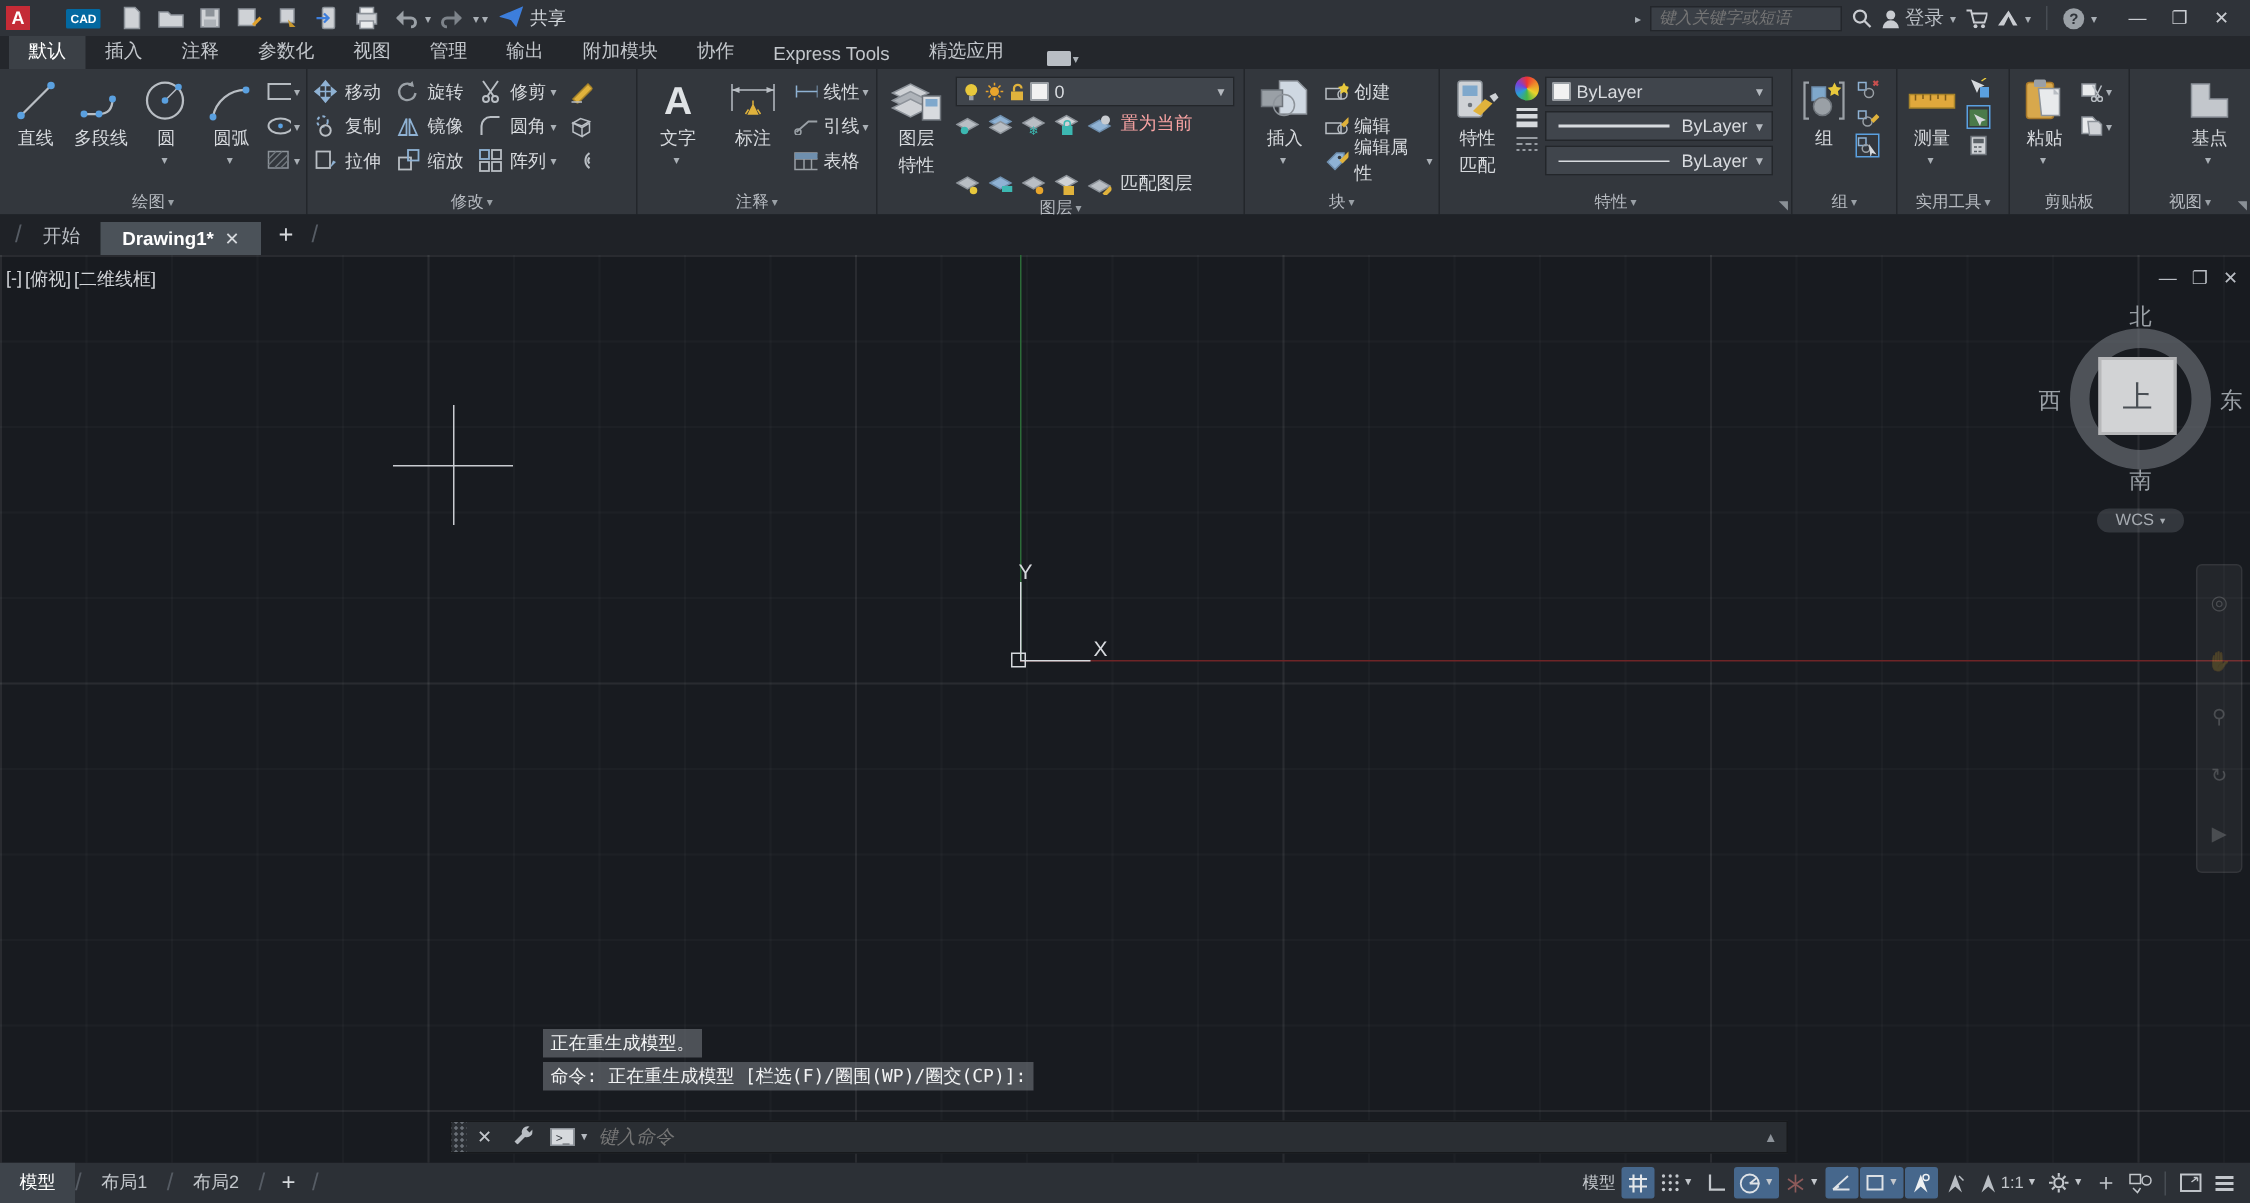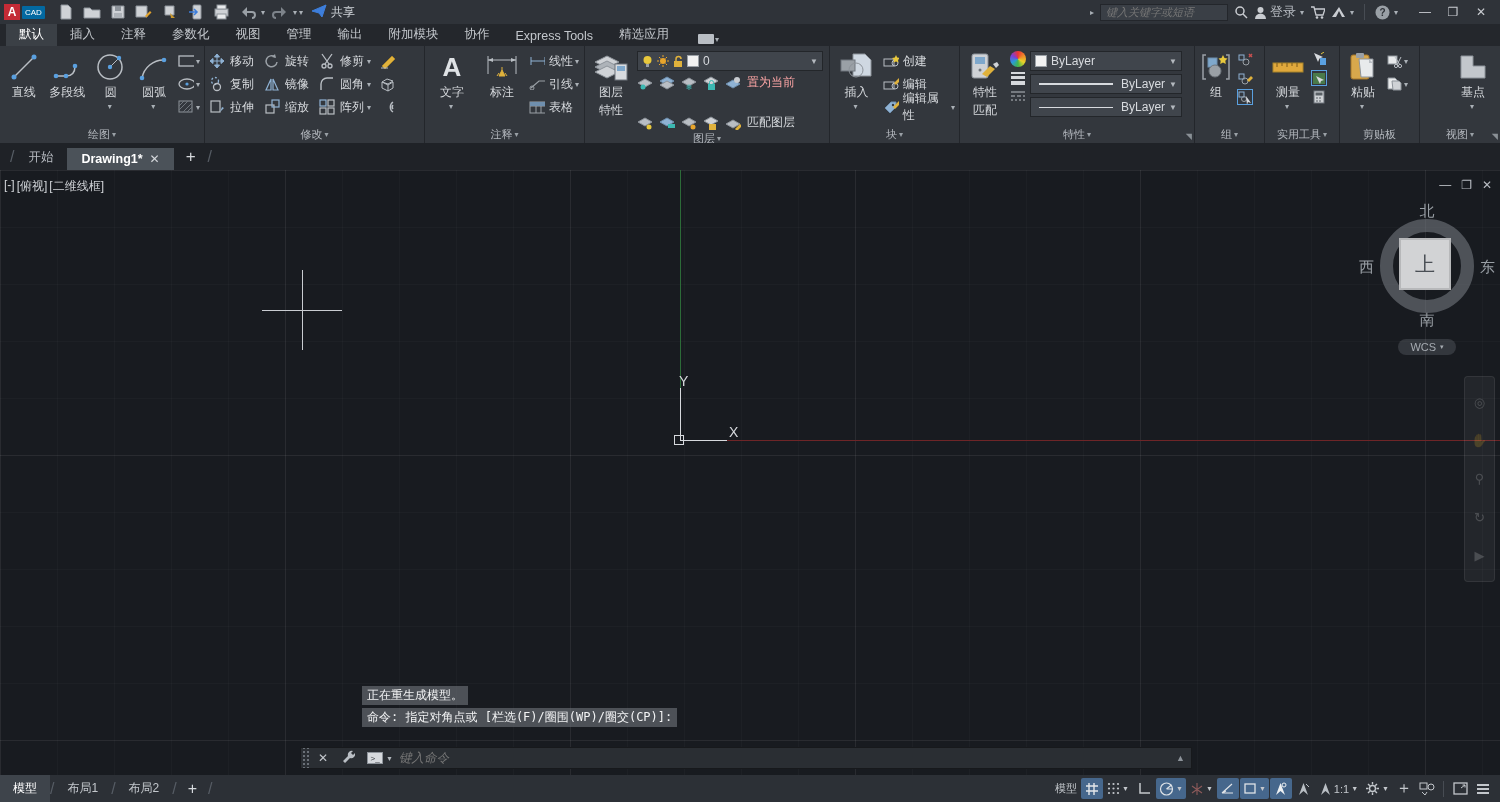--- a/index.html
+++ b/index.html
@@ -4,21 +4,21 @@
 <style>
   * { margin:0; padding:0; box-sizing:border-box; }
   html,body { width:1500px; height:802px; overflow:hidden; background:#181b20;
     font-family:"Liberation Sans","DejaVu Sans",sans-serif; -webkit-font-smoothing:antialiased; }
   .app { width:1500px; height:802px; display:flex; flex-direction:column; }
 
   
   .titlebar { height:24px; background:#2f3339; display:flex; align-items:center; color:#c9ccd1; font-size:12px; position:relative; flex:none; }
   .logo { display:flex; align-items:center; height:24px; padding:0 6px 0 4px; gap:2px; }
   .logo-a { width:16px; height:16px; background:#c42b36; color:#fff; font-weight:bold; font-size:12px; display:flex; align-items:center; justify-content:center; }
-  .logo-cad { background:#0369a1; color:#fff; font-size:8px; font-weight:normal; padding:2px 3px; border-radius:1px; }
+  .logo-cad { background:#0369a1; color:#fff; font-size:8px; font-weight:bold; padding:2px 3px; border-radius:1px;margin-left:22px; }
   .qat { display:flex; align-items:center; gap:4px; padding-left:4px; }
   .qbtn { width:22px; height:20px; display:flex; align-items:center; justify-content:center; border-radius:2px; }
   .qbtn svg { display:block; }
   .caret { font-size:8px; color:#aab0b6; margin-left:-2px; }
   .share { display:flex; align-items:flex-start; gap:4px; color:#d0d4d9; margin-left:4px; }
   .share .plane { color:#3d7edb; font-size:14px; }
   .tb-title { position:absolute; left:0; right:0; text-align:center; color:#d4d7db; font-size:13px; pointer-events:none; }
   .tb-title b { font-weight:normal; margin-left:18px; }
   .tb-right { margin-left:auto; display:flex; align-items:center; gap:6px; padding-right:6px; z-index:2; }
   .searchbox { width:128px; height:17px; background:#3a3f46; border:1px solid #23262b; color:#8d939a; font-style:italic; font-size:11px; padding:0 5px; font-family:"Liberation Sans","DejaVu Sans",sans-serif; }
@@ -938,21 +938,21 @@
     <div class="navbar">
       <span class="nico">◎</span>
       <span class="nico">✋</span>
       <span class="nico">⚲</span>
       <span class="nico">↻</span>
       <span class="nico">▶</span>
     </div>
 
     <div class="cmd-history">
       <div class="cmd-line">正在重生成模型。</div>
-      <div class="cmd-line">命令: 指定对角点或 [栏选(F)/圈围(WP)/圈交(CP)]:</div>
+      <div class="cmd-line">命令: 正在重生成模型 [栏选(F)/圈围(WP)/圈交(CP)]:</div>
     </div>
 
     <div class="cmdbar">
       <span class="cmd-grip"></span>
       <span class="cmd-x">✕</span>
       <span class="cmd-wrench"><svg width="14" height="14">
             <path d="M12 2a4 4 0 0 0-5 5L2 12l2 2 5-5a4 4 0 0 0 5-5l-2 2-2-2z" fill="#b9bec4"></path>
           </svg></span>
       <span class="cmd-icon">
           <span class="box">&gt;_</span>

